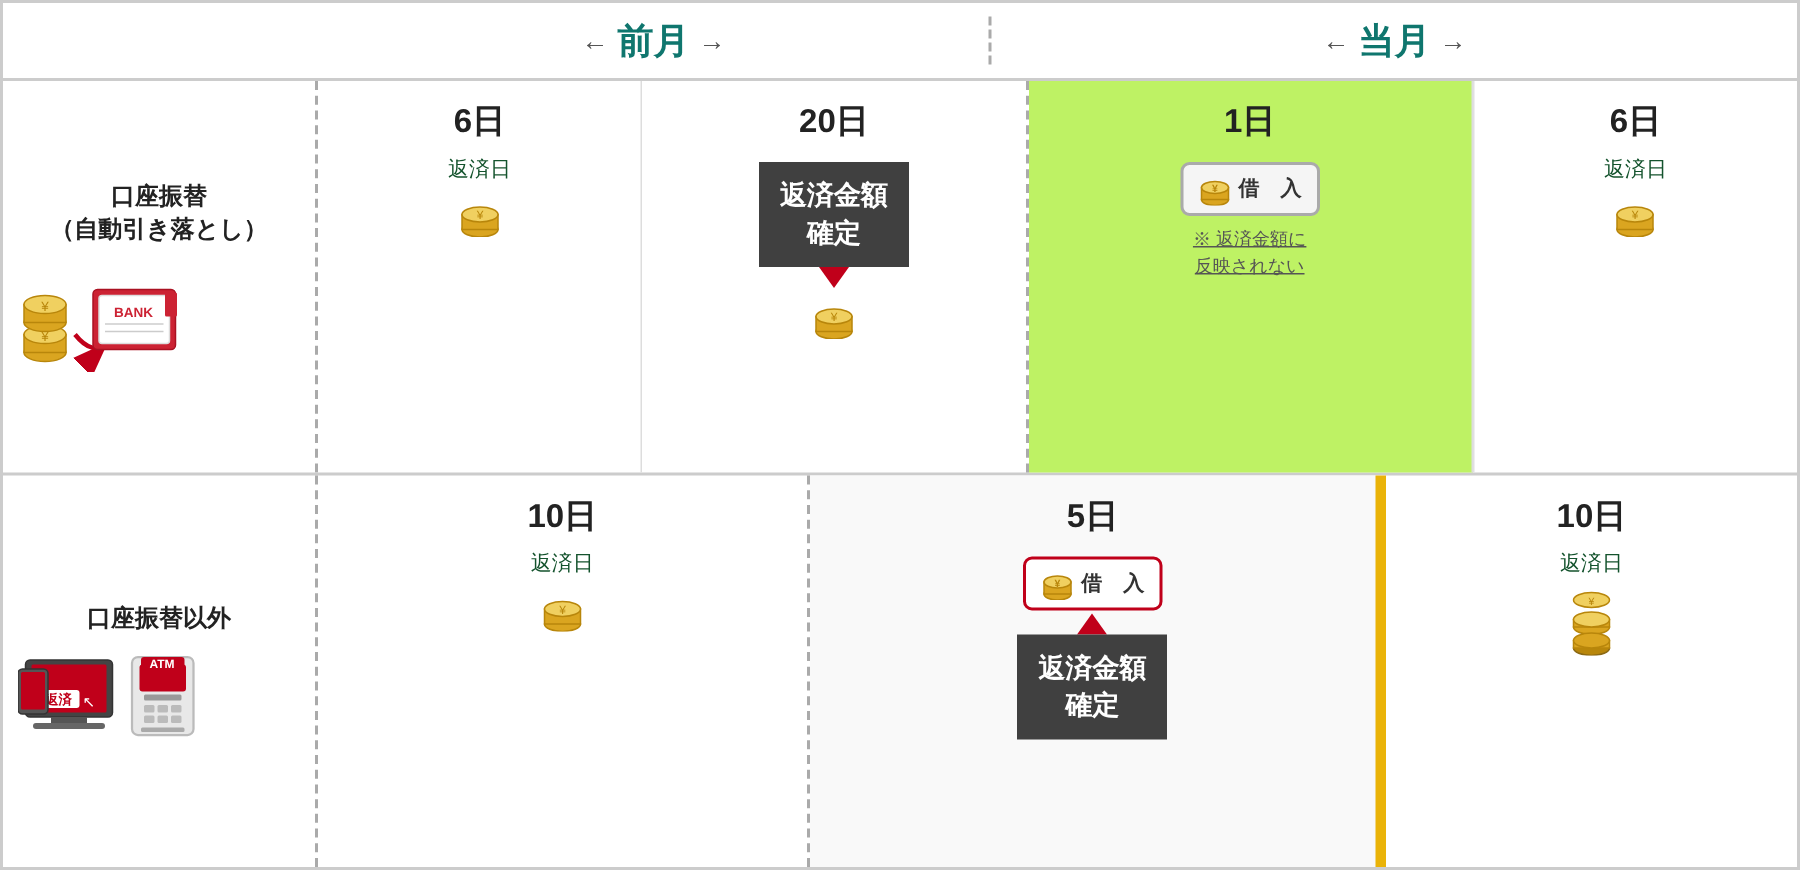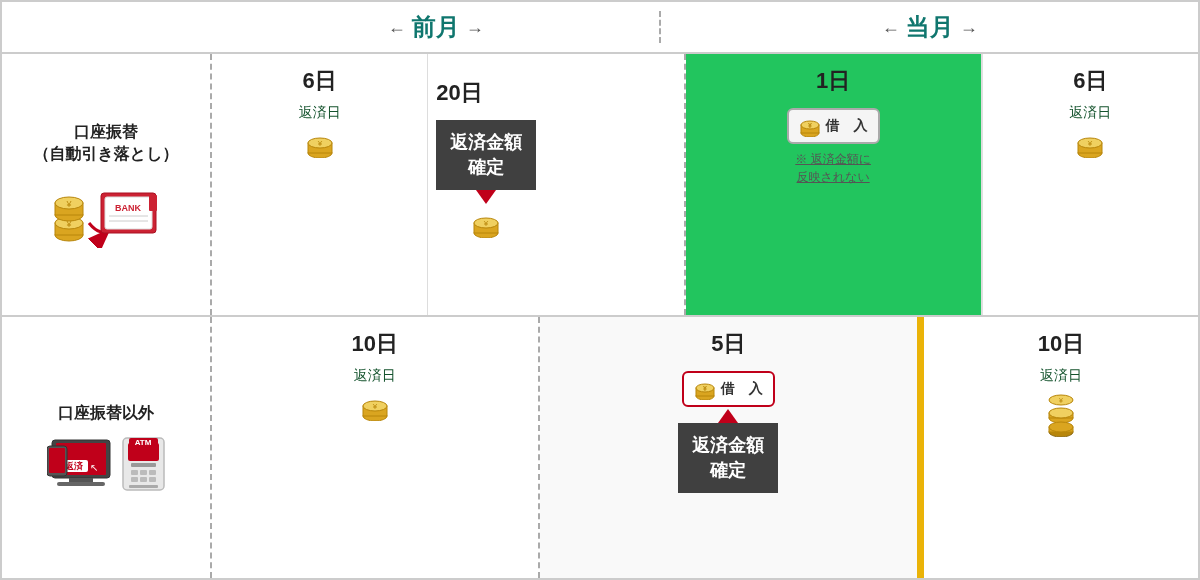--- a/index.html
+++ b/index.html
@@ -86,21 +86,20 @@
       flex: 1;
     }
 
     
     .left-cell {
       width: 210px;
       min-width: 210px;
       border-right: 2px dashed #aaa;
       display: flex;
       flex-direction: column;
-      align-items: center;
       justify-content: center;
       padding: 10px;
       gap: 8px;
     }
 
     .left-cell-title {
       font-size: 16px;
       font-weight: bold;
       color: #222;
       text-align: center;
@@ -276,40 +275,40 @@
         <div class="day-label">返済日</div>
 
         <svg width="30" height="30" viewBox="0 0 30 30">
           <ellipse cx="15" cy="25" rx="12" ry="5" fill="#DAA520" stroke="#B8860B" stroke-width="1"></ellipse>
           <rect x="3" y="15" width="24" height="10" fill="#DAA520" stroke="#B8860B" stroke-width="1"></rect>
           <ellipse cx="15" cy="15" rx="12" ry="5" fill="#F0D060" stroke="#B8860B" stroke-width="1"></ellipse>
           <text x="15" y="18" text-anchor="middle" font-size="8" fill="#B8860B">¥</text>
         </svg>
       </div>
 
-      <div class="day-col col-20day" style="flex:1.2; border-right:2px dashed #aaa; padding:24px 8px; display:flex; flex-direction:column; align-items:flex-start;">
+      <div class="day-col col-20day" style="flex:1.2; border-right:2px dashed #aaa; padding:12px 8px; display:flex; flex-direction:column; align-items:center;">
         <div class="day-number">20日</div>
 
         <div style="position:relative; display:flex; flex-direction:column; align-items:center; margin-top:4px;">
           <div class="red-box" style="position:relative;">
             返済金額<br>確定
             
             <div style="position:absolute; bottom:-14px; left:50%; transform:translateX(-50%); width:0; height:0; border-left:10px solid transparent; border-right:10px solid transparent; border-top:14px solid #c0001a;"></div>
           </div>
 
           <svg width="30" height="30" viewBox="0 0 30 30" style="margin-top:18px;">
             <ellipse cx="15" cy="25" rx="12" ry="5" fill="#DAA520" stroke="#B8860B" stroke-width="1"></ellipse>
             <rect x="3" y="15" width="24" height="10" fill="#DAA520" stroke="#B8860B" stroke-width="1"></rect>
             <ellipse cx="15" cy="15" rx="12" ry="5" fill="#F0D060" stroke="#B8860B" stroke-width="1"></ellipse>
             <text x="15" y="18" text-anchor="middle" font-size="8" fill="#B8860B">¥</text>
           </svg>
         </div>
       </div>
 
-      <div class="day-col col-1day" style="flex:1.4; border-right:1px solid #ddd; padding:12px 8px; display:flex; flex-direction:column; align-items:center; background:#22c55e;">
+      <div class="day-col col-1day" style="flex:1.4; border-right:1px solid #ddd; padding:12px 8px; display:flex; flex-direction:column; align-items:center; background:#bef264;">
         <div class="day-number">1日</div>
 
         <div class="borrow-box" style="margin-top:4px; background:#f5f5f5; border:2px solid #aaa; border-radius:6px; display:flex; align-items:center; gap:5px; padding:5px 10px;">
           <svg width="22" height="22" viewBox="0 0 22 22">
             <ellipse cx="11" cy="18" rx="9" ry="4" fill="#DAA520" stroke="#B8860B" stroke-width="1"></ellipse>
             <rect x="2" y="10" width="18" height="8" fill="#DAA520" stroke="#B8860B" stroke-width="1"></rect>
             <ellipse cx="11" cy="10" rx="9" ry="4" fill="#F0D060" stroke="#B8860B" stroke-width="1"></ellipse>
             <text x="11" y="13" text-anchor="middle" font-size="7" fill="#B8860B">¥</text>
           </svg>
           <span style="font-size:14px; font-weight:bold; color:#333;">借　入</span>

